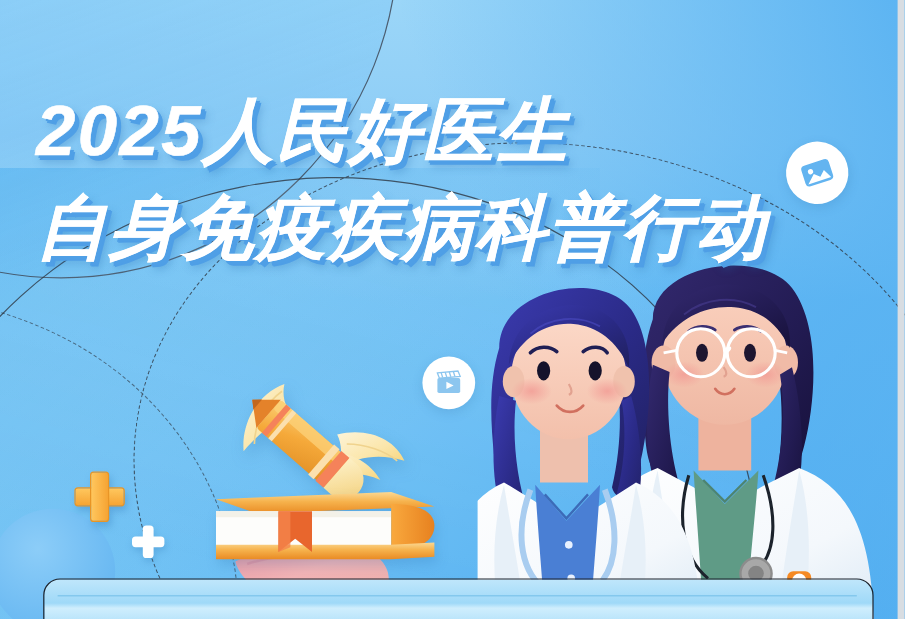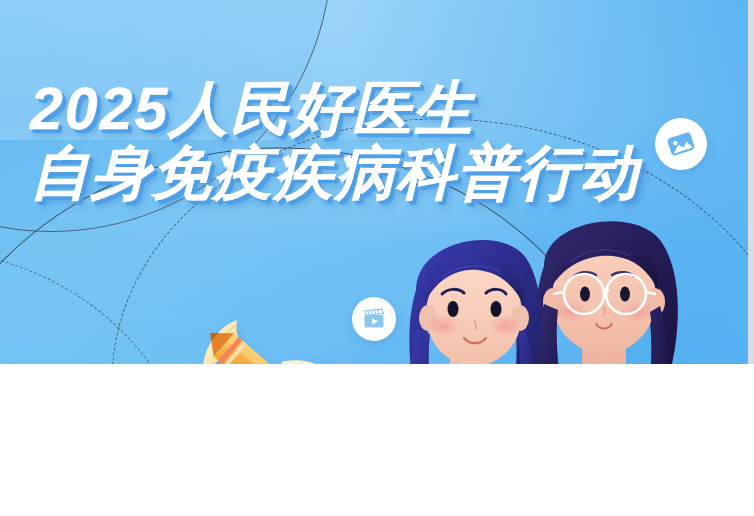--- a/index.html
+++ b/index.html
@@ -1,20 +1,20 @@
 <!DOCTYPE html>
 <html><head>
 <meta charset="utf-8">
 <style>
   html,body{margin:0;padding:0;background:#ffffff;}
   body{font-family:"Liberation Sans","DejaVu Sans",sans-serif;}
 
   #poster{
     position:relative;
-    width:754px;height:364px;
+    width:754px;height:516px;
     overflow:hidden;
     background:linear-gradient(135deg,#a7dbf7 0%,#8dd0f6 22%,#6ec0f4 52%,#57b2f2 78%,#4aa9ef 100%);
   }
 
   
   .bg-wash-top{
     position:absolute;left:0;top:0;width:754px;height:250px;
     background:linear-gradient(180deg,#9bd6f8 0%,#8ecdf6 45%,rgba(120,198,244,0) 100%);
     pointer-events:none;
   }
@@ -80,21 +80,21 @@
     letter-spacing:2px;
     line-height:1.0;
     white-space:nowrap;
     text-shadow:
       3px 3px 0 #4f9fe6,
       4px 4px 0 #4f9fe6,
       5px 6px 7px rgba(40,110,175,.35);
     -webkit-text-stroke:0.5px #ffffff;
   }
   .title-line-1{font-size:59px;}
-  .title-line-2{font-size:59px;margin-top:5px;}
+  .title-line-2{font-size:59px;margin-top:22px;}
 
   
   .badge{
     position:absolute;border-radius:50%;
     background:#ffffff;
     display:flex;align-items:center;justify-content:center;
     box-shadow:0 3px 9px rgba(45,110,170,.20);
     z-index:16;
   }
   .badge-img{left:655px;top:118px;width:52px;height:52px;transform:rotate(-18deg);}

